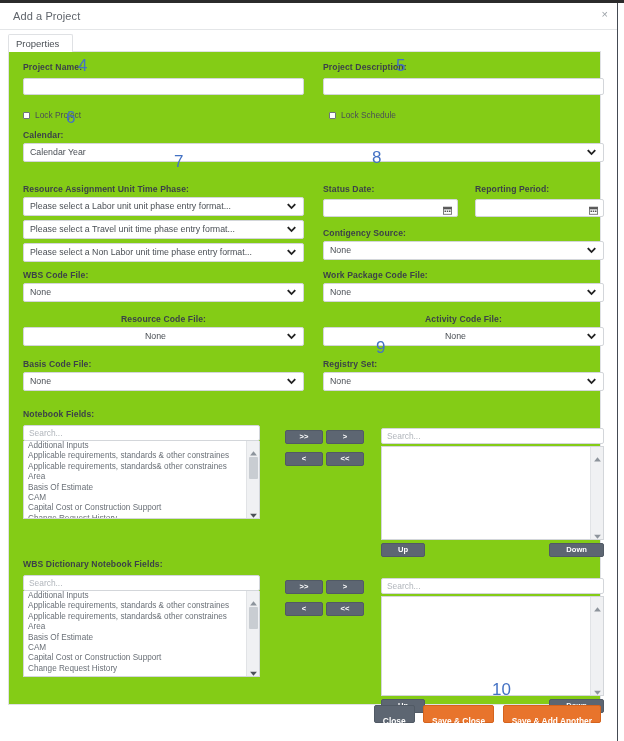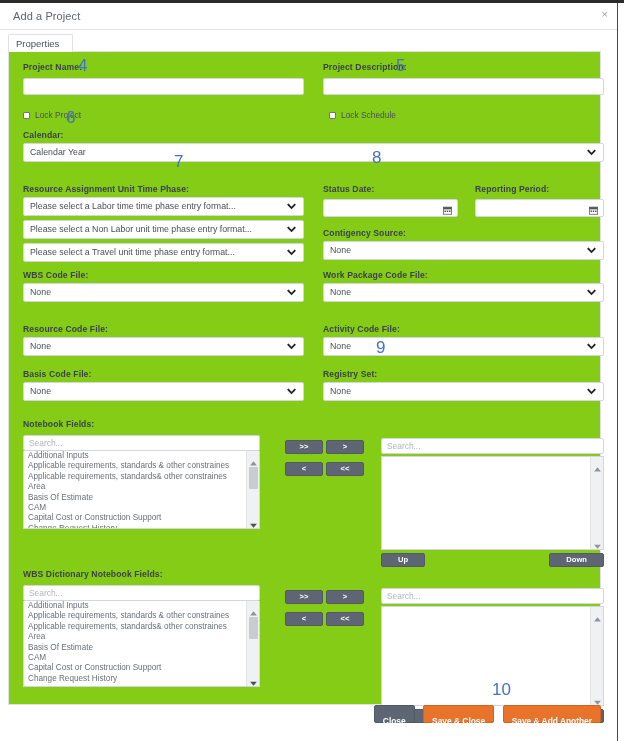--- a/index.html
+++ b/index.html
@@ -330,37 +330,37 @@
                 </svg>
             </span>
           </div>
         </div>
       </div>
 
       <div class="row" style="height:78px; margin-top:16px;">
         <div class="col-l">
           <label class="fl">Resource Assignment Unit Time Phase:</label>
           <div class="sel">
-            <span>Please select a Labor time time phase entry format...</span>
+            <span>Please select a Labor unit unit phase entry format...</span>
+            <span class="chev">
+              <svg width="9" height="9" viewBox="0 0 12 12">
+                  <path d="M1.8 3.6 L6 8 L10.2 3.6" stroke="#222" stroke-width="2.4" fill="none" stroke-linecap="square"></path>
+                </svg>
+            </span>
+          </div>
+          <div class="sel" style="margin-top:4px;">
+            <span>Please select a Travel unit time phase entry format...</span>
             <span class="chev">
               <svg width="9" height="9" viewBox="0 0 12 12">
                   <path d="M1.8 3.6 L6 8 L10.2 3.6" stroke="#222" stroke-width="2.4" fill="none" stroke-linecap="square"></path>
                 </svg>
             </span>
           </div>
           <div class="sel" style="margin-top:4px;">
             <span>Please select a Non Labor unit time phase entry format...</span>
-            <span class="chev">
-              <svg width="9" height="9" viewBox="0 0 12 12">
-                  <path d="M1.8 3.6 L6 8 L10.2 3.6" stroke="#222" stroke-width="2.4" fill="none" stroke-linecap="square"></path>
-                </svg>
-            </span>
-          </div>
-          <div class="sel" style="margin-top:4px;">
-            <span>Please select a Travel unit time phase entry format...</span>
             <span class="chev">
               <svg width="9" height="9" viewBox="0 0 12 12">
                   <path d="M1.8 3.6 L6 8 L10.2 3.6" stroke="#222" stroke-width="2.4" fill="none" stroke-linecap="square"></path>
                 </svg>
             </span>
           </div>
         </div>
 
         <div class="col-r">
           <div style="position:absolute; left:0; width:135px;">
@@ -425,21 +425,21 @@
             <span>None</span>
             <span class="chev">
               <svg width="9" height="9" viewBox="0 0 12 12">
                   <path d="M1.8 3.6 L6 8 L10.2 3.6" stroke="#222" stroke-width="2.4" fill="none" stroke-linecap="square"></path>
                 </svg>
             </span>
           </div>
         </div>
       </div>
 
-      <div class="row" style="height:38px; margin-top:16px;">
+      <div class="row" style="height:38px; margin-top:6px;text-align:center;">
         <div class="col-l">
           <label class="fl">Resource Code File:</label>
           <div class="sel">
             <span>None</span>
             <span class="chev">
               <svg width="9" height="9" viewBox="0 0 12 12">
                   <path d="M1.8 3.6 L6 8 L10.2 3.6" stroke="#222" stroke-width="2.4" fill="none" stroke-linecap="square"></path>
                 </svg>
             </span>
           </div>

